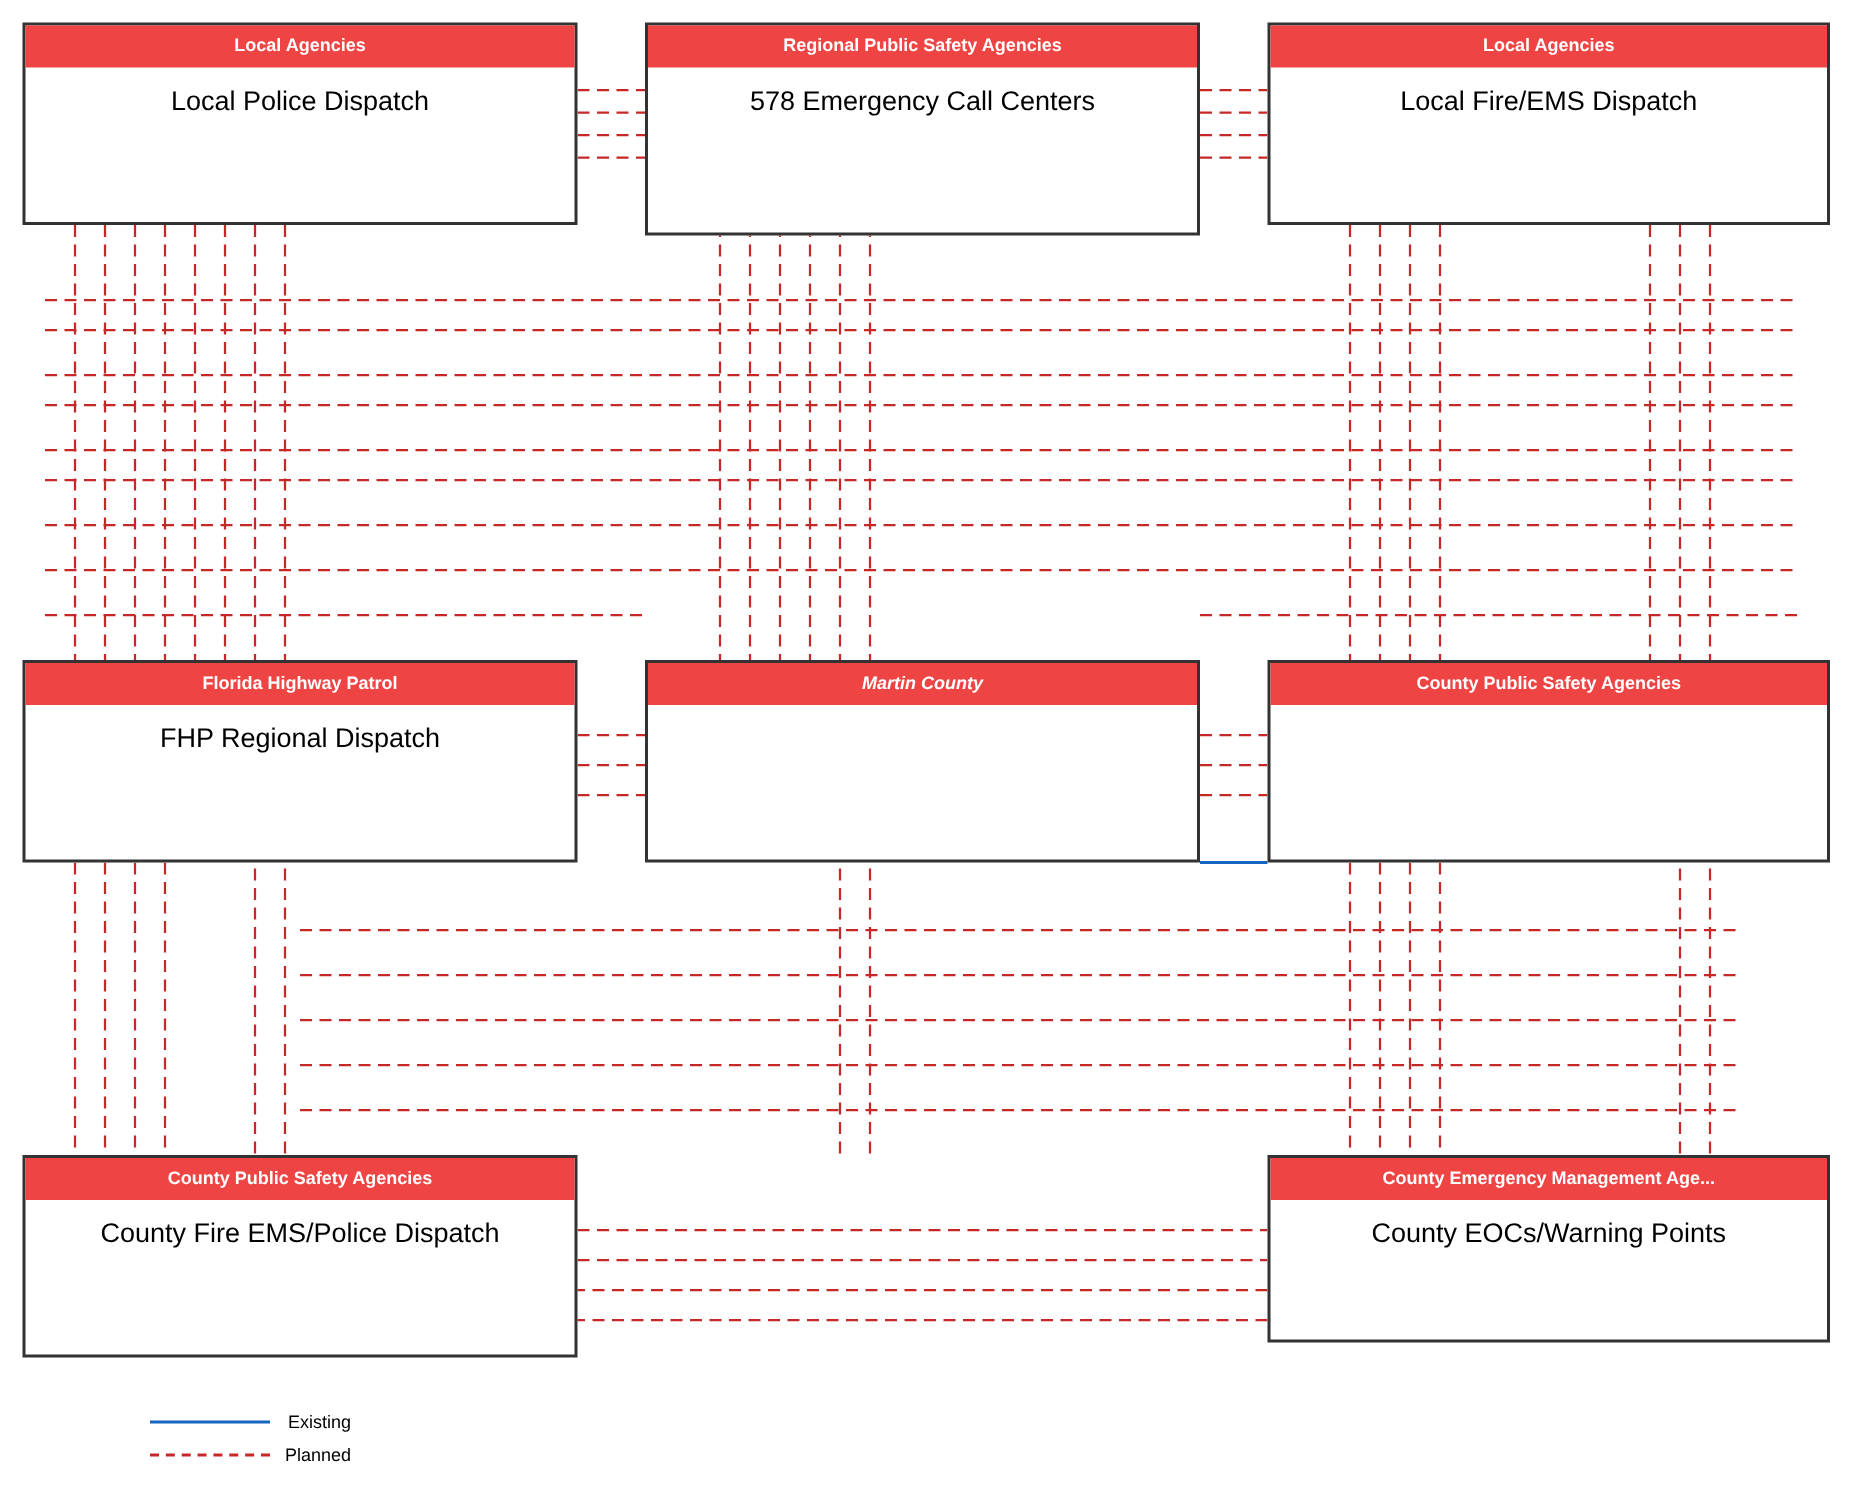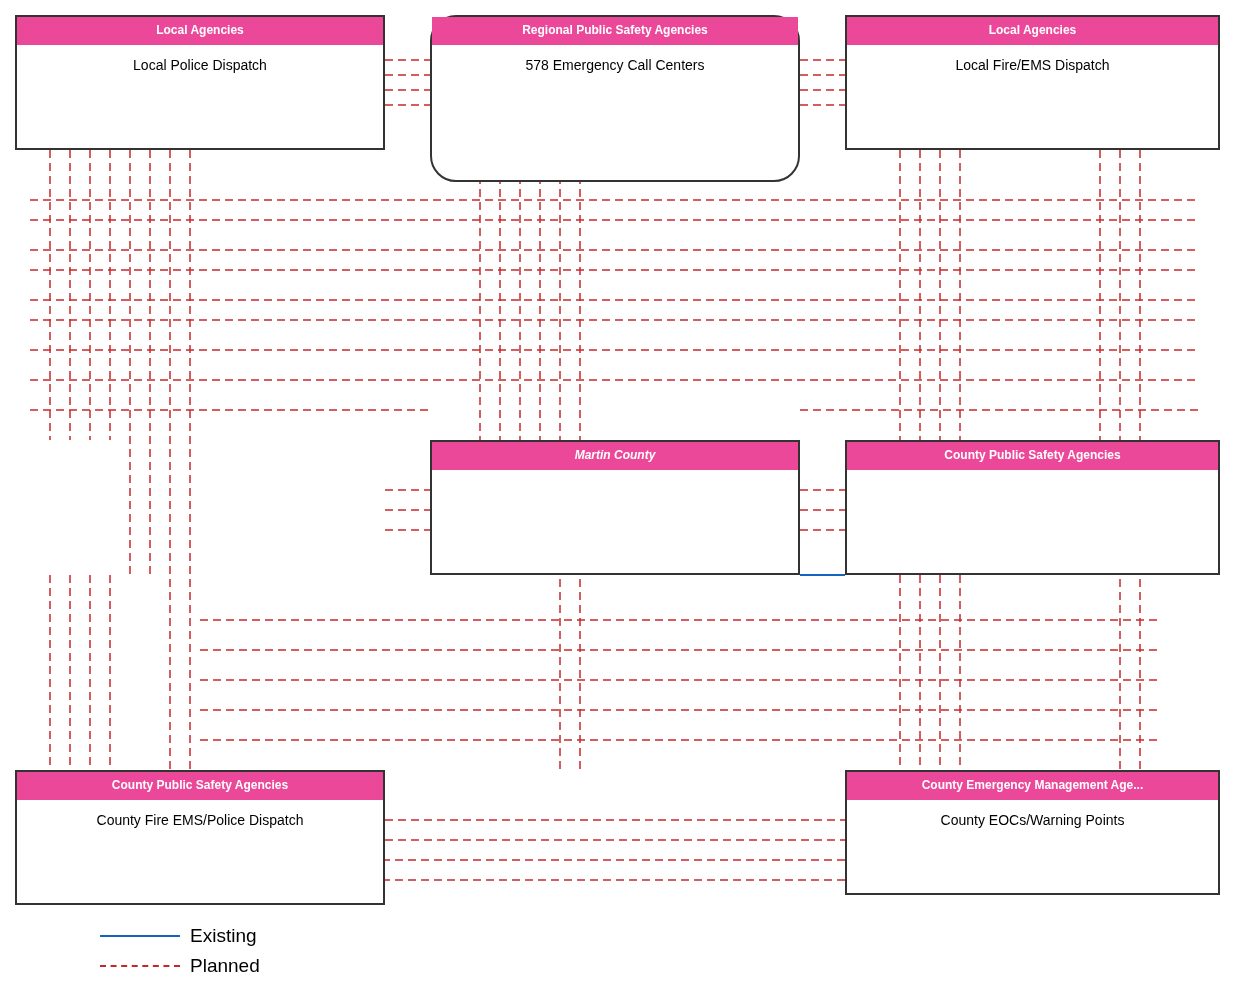--- a/index.html
+++ b/index.html
@@ -19,51 +19,52 @@
       background: #ffffff;
     }
 
     .node {
       position: absolute;
       border: 2px solid #333;
       background: #ffffff;
     }
 
     .node-header {
-      background: #ec4899;
+      background: #ef4444;
       color: #ffffff;
       font-weight: bold;
       font-size: 12px;
       text-align: center;
       padding: 6px 8px;
       line-height: 1.3;
     }
 
     .node-body {
-      font-size: 14px;
+      font-size: 18px;
       text-align: center;
       padding: 12px 0;
       color: #000;
     }
 
     
     .legend {
       position: absolute;
       bottom: 30px;
       left: 100px;
       display: flex;
       flex-direction: column;
       gap: 8px;
     }
 
     .legend-item {
       display: flex;
       align-items: center;
       gap: 10px;
-      font-size: 19px;
+      font-size: 12px;
+      justify-content: space-between;
     }
 
     .legend-line-existing {
       width: 80px;
       height: 2px;
       background: #1565c0;
     }
 
     .legend-line-planned {
       width: 80px;
@@ -164,30 +165,34 @@
     <line x1="200" y1="680" x2="1160" y2="680" stroke="#c62828" stroke-width="1.5" stroke-dasharray="8,5"></line>
     <line x1="200" y1="710" x2="1160" y2="710" stroke="#c62828" stroke-width="1.5" stroke-dasharray="8,5"></line>
     <line x1="200" y1="740" x2="1160" y2="740" stroke="#c62828" stroke-width="1.5" stroke-dasharray="8,5"></line>
   </svg>
 
   <div class="node" style="left:15px; top:15px; width:370px; height:135px;">
     <div class="node-header">Local Agencies</div>
     <div class="node-body">Local Police Dispatch</div>
   </div>
 
-  <div class="node" style="left:430px; top:15px; width:370px; height:167px;border-radius:26px;">
+  <div class="node" style="left:430px; top:15px; width:370px; height:142px;">
     <div class="node-header">Regional Public Safety Agencies</div>
     <div class="node-body">578 Emergency Call Centers</div>
   </div>
 
   <div class="node" style="left:845px; top:15px; width:375px; height:135px;">
     <div class="node-header">Local Agencies</div>
     <div class="node-body">Local Fire/EMS Dispatch</div>
   </div>
 
+  <div class="node" style="left:15px; top:440px; width:370px; height:135px;">
+    <div class="node-header">Florida Highway Patrol</div>
+    <div class="node-body">FHP Regional Dispatch</div>
+  </div>
 
   <div class="node" style="left:430px; top:440px; width:370px; height:135px;font-style:italic;">
     <div class="node-header">Martin County</div>
   </div>
 
   <div class="node" style="left:845px; top:440px; width:375px; height:135px;">
     <div class="node-header">County Public Safety Agencies</div>
   </div>
 
   <div class="node" style="left:15px; top:770px; width:370px; height:135px;">

